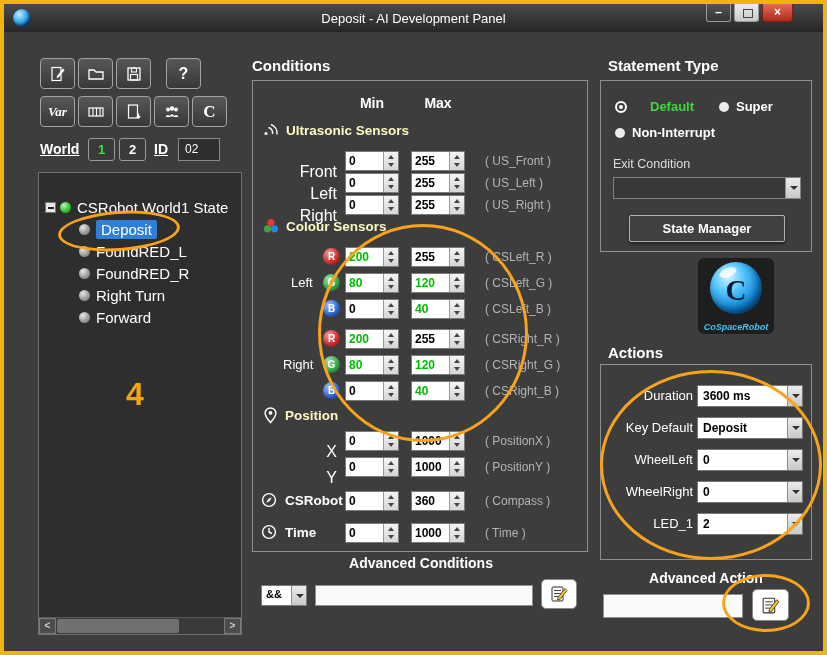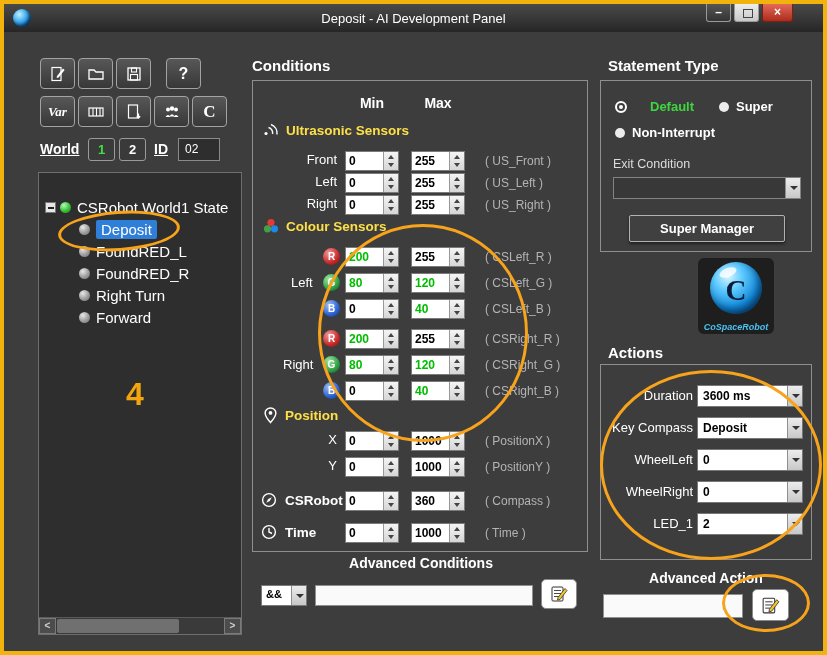--- a/index.html
+++ b/index.html
@@ -54,23 +54,23 @@
   .sbtn { position:absolute; top:0; width:17px; height:16px; background:#4c4c4c; border:1px solid #7a7a7a;
     color:#d0d0d0; font-size:10px; font-weight:bold; text-align:center; line-height:14px; }
   .sthumb { position:absolute; left:18px; top:1px; width:122px; height:14px; background:#707070; border-radius:2px; }
 
   
   .sec-title { position:absolute; color:#fff; font-weight:bold; font-size:15px; }
   .gbox { position:absolute; border:1px solid #8f8f8f; }
 
   
   .colhead { position:absolute; top:14px; width:54px; text-align:center; color:#fff; font-weight:bold; font-size:14px; }
-  .shead { position:absolute; display:flex; align-items:center; gap:7px; color:#fde047; font-weight:bold; font-size:13.5px; }
+  .shead { position:absolute; display:flex; align-items:center; gap:7px; color:#fef9c3; font-weight:bold; font-size:13.5px; }
   .crow { position:absolute; left:0; width:336px; height:21px; }
-  .crow .lab { position:absolute; right:252px; top:1px; color:#fff; font-size:13px; }
+  .crow .lab { position:absolute; right:252px; top:12px; color:#fff; font-size:16px; }
   .crow .tag { position:absolute; left:220px; top:3px; color:#b4b4b4; font-size:12px; white-space:nowrap;margin-left:12px; }
   .spin { position:absolute; top:0; width:54px; height:20px; background:#fff; border:1px solid #7a7a7a; display:flex; }
   .spin.minc { left:92px; } .spin.maxc { left:158px; }
   .spin b { flex:1; font-size:12px; line-height:18px; padding-left:3px; color:#000; }
   .spin b.green { color:#00bd00; }
   .ud { width:15px; border-left:1px solid #999; background:linear-gradient(#f4f4f4,#d6d6d6); position:relative; }
   .ud::before { content:""; position:absolute; left:3.5px; top:3px; border-left:3.5px solid transparent;
     border-right:3.5px solid transparent; border-bottom:4px solid #444; }
   .ud::after { content:""; position:absolute; left:3.5px; bottom:3px; border-left:3.5px solid transparent;
     border-right:3.5px solid transparent; border-top:4px solid #444; }
@@ -466,40 +466,40 @@
     <span>Super</span>
   </div>
   <div class="radio" style="left:14px;top:44px">
     <span class="rdot-un"></span>
     <span>Non-Interrupt</span>
   </div>
   <div class="exit-lab" style="left:12px;top:76px">Exit Condition</div>
   <div class="exit-dd">
     <span class="dd-btn"></span>
   </div>
-  <div class="sm-btn">Super Manager</div>
+  <div class="sm-btn">State Manager</div>
 </div>
 
 <div class="logo">
   <div class="sphere"></div>
   <div class="logo-c">C</div>
   <div class="logo-cap">CoSpaceRobot</div>
 </div>
 
 <div class="sec-title" style="left:608px;top:344px">Actions</div>
 <div class="gbox" style="left:600px;top:364px;width:212px;height:196px">
   <div class="arow" style="top:20px">
     <span class="alab">Duration</span>
     <span class="act-dd">
       <span class="val">3600 ms</span>
       <span class="dd-btn"></span>
     </span>
   </div>
   <div class="arow" style="top:52px">
-    <span class="alab">Key Compass</span>
+    <span class="alab">Key Default</span>
     <span class="act-dd">
       <span class="val">Deposit</span>
       <span class="dd-btn"></span>
     </span>
   </div>
   <div class="arow" style="top:84px">
     <span class="alab">WheelLeft</span>
     <span class="act-dd">
       <span class="val">0</span>
       <span class="dd-btn"></span>

